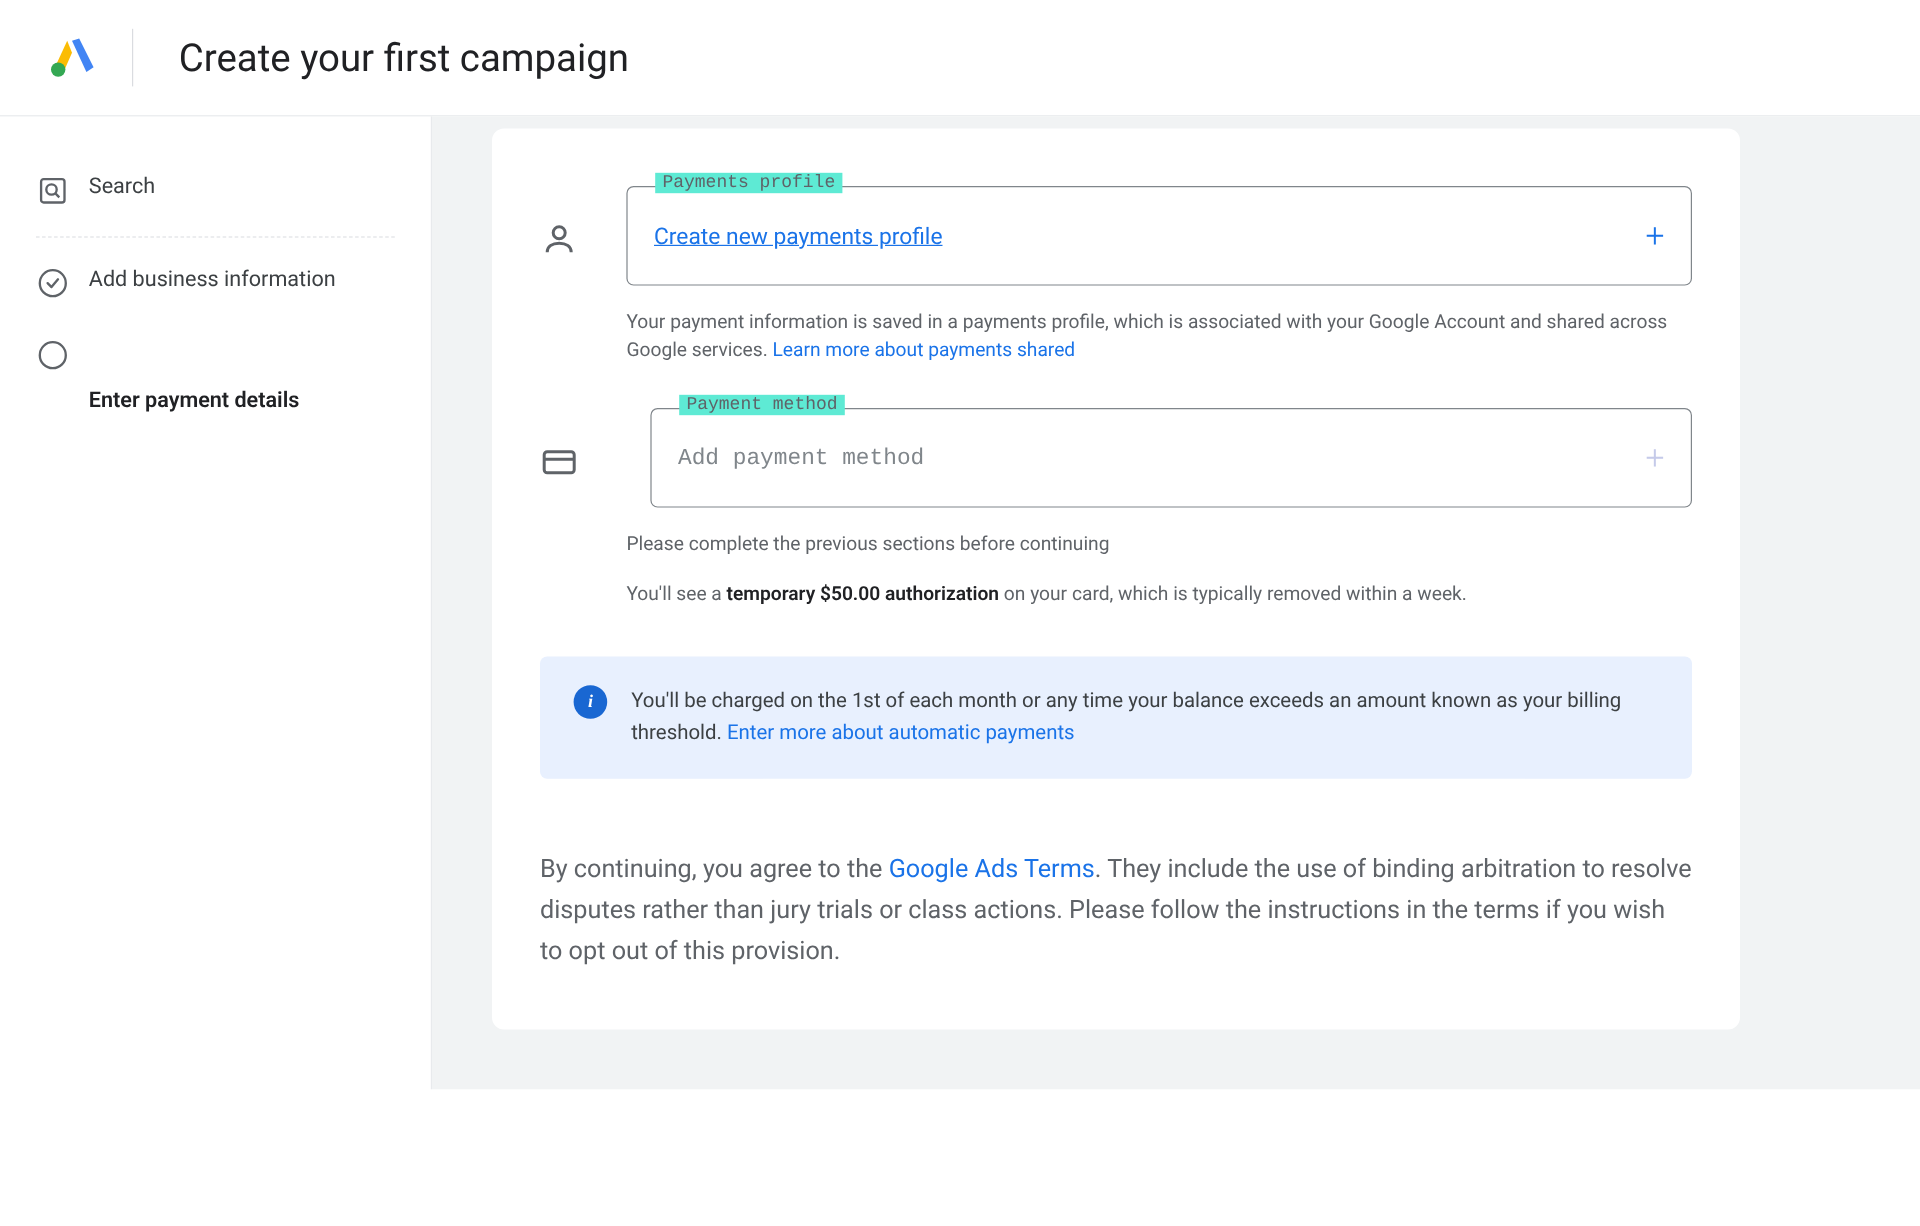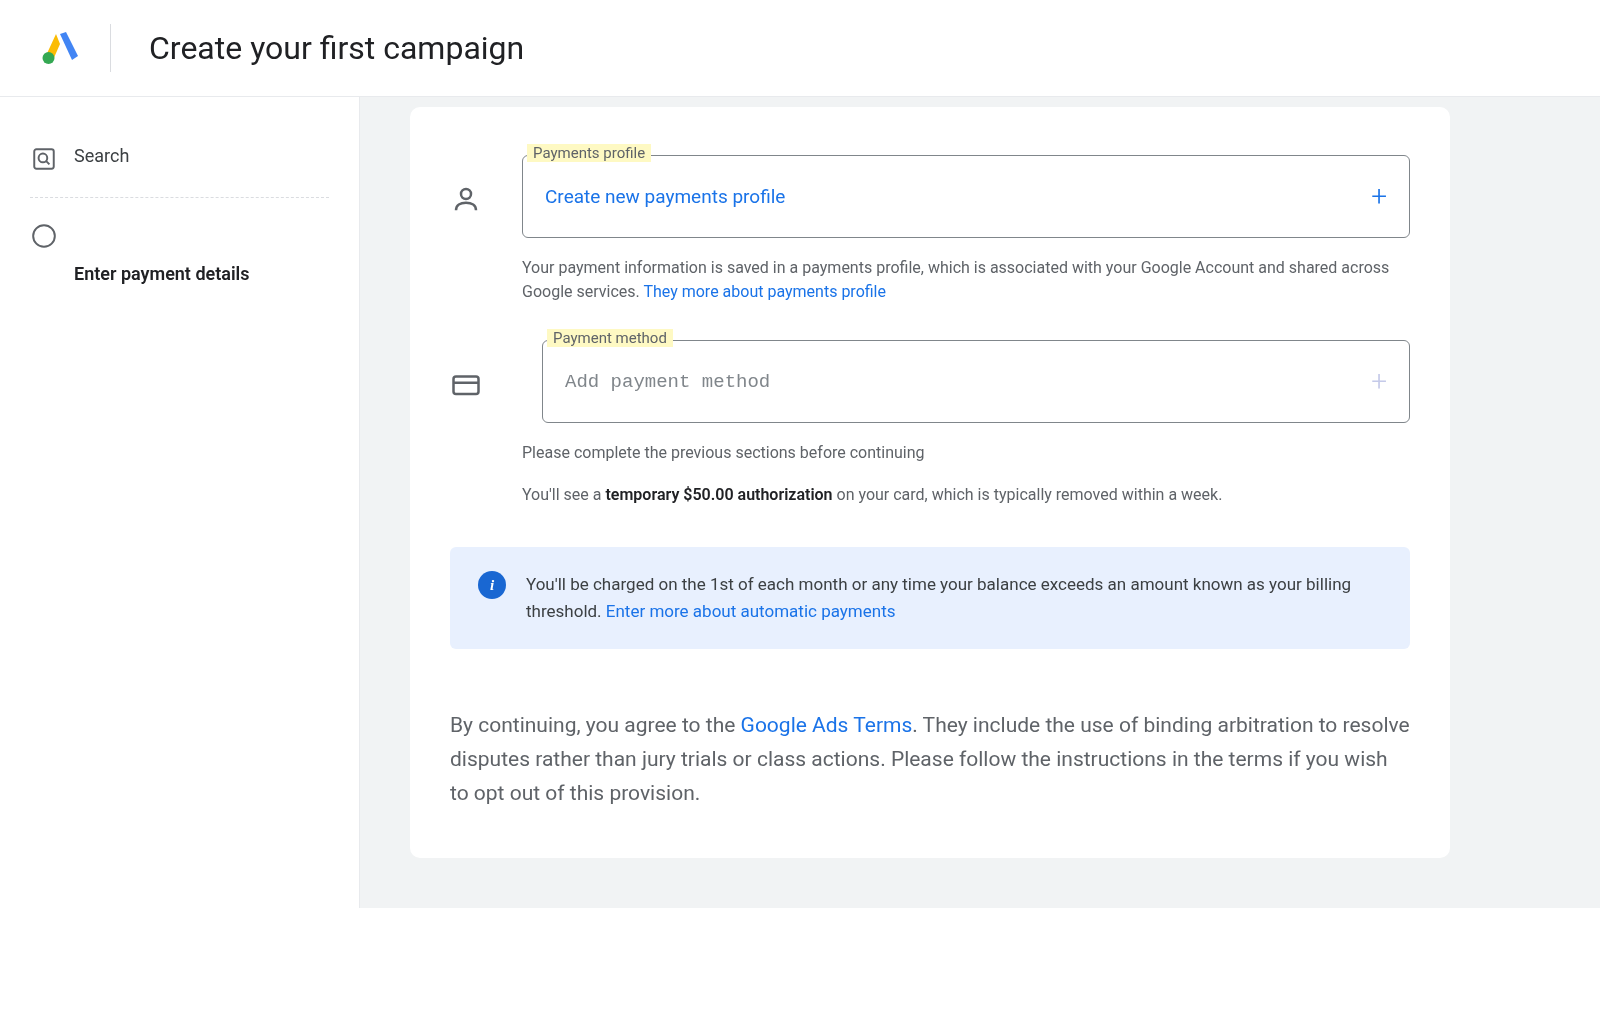--- a/index.html
+++ b/index.html
@@ -128,33 +128,35 @@
     }
     
     .field-box.disabled {
       cursor: default;
       margin-left: 20px;
     }
     
     .field-legend {
       position: absolute;
       top: -12px;
-      left: 4px;
-      background: #fef9c3;
+      left: 23px;
+      background: #5eead4;
       padding: 0 6px;
       font-size: 15px;
       color: #5f6368;
+      font-family: Liberation Mono, monospace;
     }
     
     .field-value {
       font-size: 19px;
     }
     
     .field-value.link {
       color: #1a73e8;
+      text-decoration: underline;
     }
     
     .field-value.muted {
       color: #80868b;
       font-family: Liberation Mono, monospace;
     }
     
     .plus-icon {
       font-size: 28px;
       font-weight: 300;
@@ -247,20 +249,29 @@
       <span class="sidebar-icon">
         <svg width="26" height="26" viewBox="0 0 24 24" fill="none" stroke="#5f6368" stroke-width="1.8">
           <rect x="3" y="3" width="18" height="18" rx="2"></rect>
           <circle cx="11" cy="11" r="4"></circle>
           <line x1="14" y1="14" x2="17" y2="17"></line>
         </svg>
       </span>
       <span class="sidebar-label">Search</span>
     </div>
 
+    <div class="sidebar-item">
+      <span class="sidebar-icon">
+        <svg width="26" height="26" viewBox="0 0 24 24" fill="none" stroke="#5f6368" stroke-width="1.8">
+          <circle cx="12" cy="12" r="10"></circle>
+          <path d="M 8 12 L 11 15 L 16 9" stroke-linecap="round" stroke-linejoin="round"></path>
+        </svg>
+      </span>
+      <span class="sidebar-label">Add business information</span>
+    </div>
 
 
     <div class="sidebar-item active">
       <span class="sidebar-icon">
         <svg width="26" height="26" viewBox="0 0 24 24" fill="none" stroke="#5f6368" stroke-width="1.8">
           <circle cx="12" cy="12" r="10"></circle>
         </svg>
       </span>
       <span class="sidebar-label">Enter payment details</span>
     </div>
@@ -277,21 +288,21 @@
             <path d="M 4 21 C 4 17 7.5 15 12 15 C 16.5 15 20 17 20 21"></path>
           </svg>
         </div>
         <div class="form-content">
           <div class="field-box">
             <span class="field-legend">Payments profile</span>
             <span class="field-value link">Create new payments profile</span>
             <span class="plus-icon blue">+</span>
           </div>
           <p class="field-help">
-            <span>Your payment information is saved in a payments profile, which is associated with your Google Account and shared across Google services. </span><a href="#" class="link-text">They more about payments profile</a>
+            <span>Your payment information is saved in a payments profile, which is associated with your Google Account and shared across Google services. </span><a href="#" class="link-text">Learn more about payments shared</a>
           </p>
         </div>
       </div>
 
       <div class="form-row">
         <div class="form-icon">
           <svg width="30" height="30" viewBox="0 0 24 24" fill="none" stroke="#5f6368" stroke-width="2">
             <rect x="2" y="6" width="20" height="14" rx="2"></rect>
             <line x1="2" y1="11" x2="22" y2="11"></line>
           </svg>

